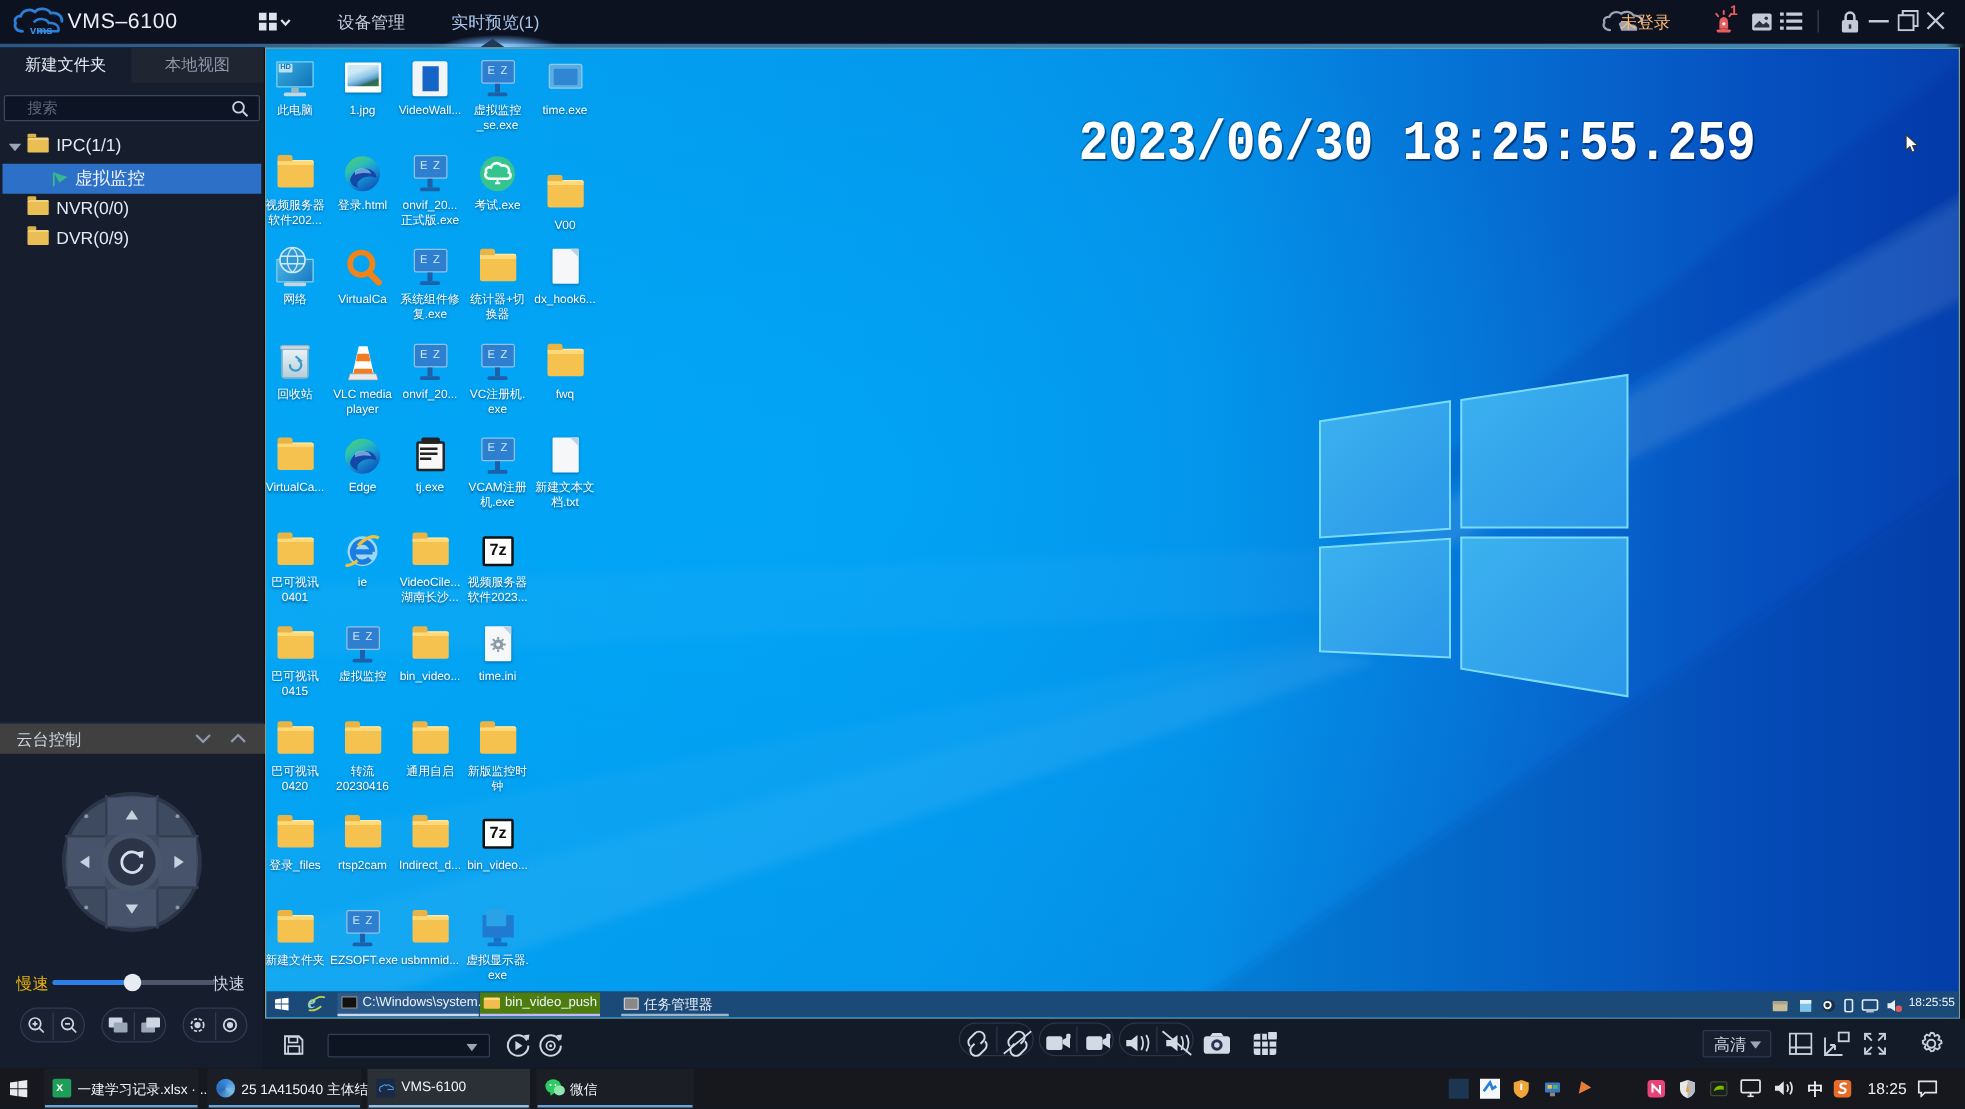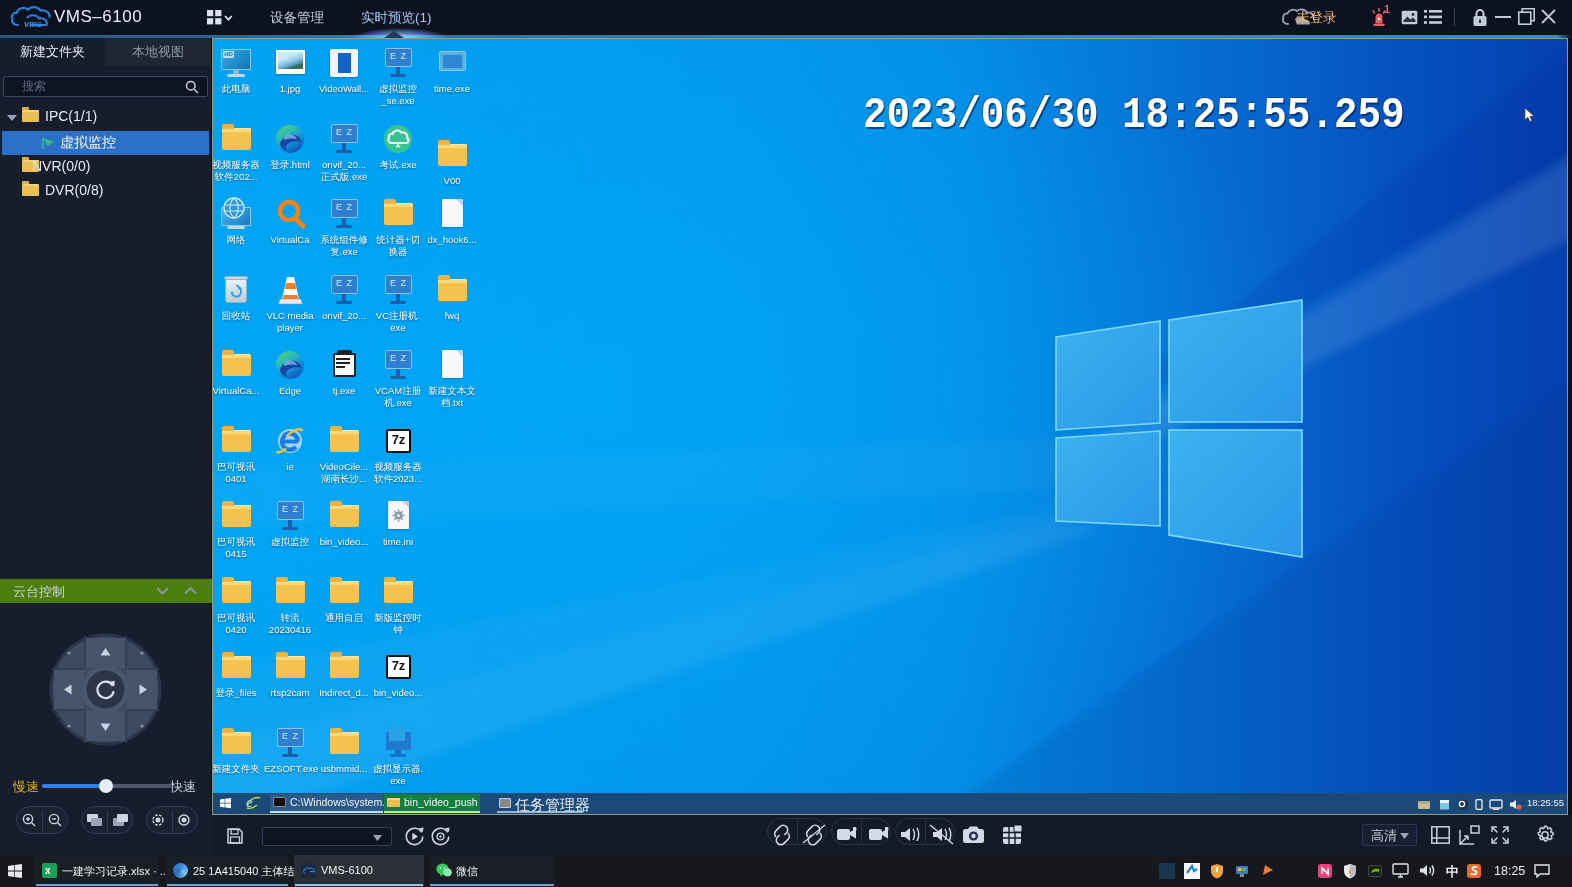--- a/index.html
+++ b/index.html
@@ -154,26 +154,26 @@
     <div class="fold" style="left:22px;top:72px"></div>
     <div class="abs" style="left:45px;top:70px;color:#e4eaf3;font-size:14px">IPC(1/1)</div>
     <div class="abs" style="left:2px;top:93px;width:207px;height:24px;background:#2d70c8">
       <svg class="abs" style="left:40px;top:6px" width="15" height="13" viewBox="0 0 15 13">
         <path d="M1 1 L12 4.5 L5.5 9 Z" fill="#35b98a"></path>
           <path d="M1 1 V12" stroke="#35b98a" stroke-width="1.6"></path>
       </svg>
       <div class="abs" style="left:58px;top:3px;color:#f0f4fa;font-size:14px">虚拟监控</div>
     </div>
     <div class="fold" style="left:22px;top:122px"></div>
-    <div class="abs" style="left:32px;top:120px;color:#e4eaf3;font-size:14px">NVR(0/0)</div>
+    <div class="abs" style="left:45px;top:120px;color:#e4eaf3;font-size:14px">NVR(0/0)</div>
     <div class="fold" style="left:22px;top:146px"></div>
-    <div class="abs" style="left:45px;top:144px;color:#e4eaf3;font-size:14px">DVR(0/8)</div>
+    <div class="abs" style="left:45px;top:144px;color:#e4eaf3;font-size:14px">DVR(0/9)</div>
 
     <div class="abs" style="left:0;top:540px;width:211px;height:1px;background:#242e40"></div>
-    <div class="abs" style="left:0;top:541px;width:235px;height:24px;background:#4d7c0f">
+    <div class="abs" style="left:0;top:541px;width:235px;height:24px;background:#404040">
       <div class="abs" style="left:13px;top:4px;color:#cdd5e2;font-size:13px">云台控制</div>
       <svg class="abs" style="left:156px;top:8px" width="13" height="8" viewBox="0 0 13 8">
           <path d="M1 1 L6.5 6.5 L12 1" fill="none" stroke="#8e99ab" stroke-width="1.8"></path>
         </svg>
       <svg class="abs" style="left:184px;top:8px" width="13" height="8" viewBox="0 0 13 8">
           <path d="M1 6.5 L6.5 1 L12 6.5" fill="none" stroke="#8e99ab" stroke-width="1.8"></path>
         </svg>
     </div>
 
     <svg class="abs" style="left:48px;top:594px" width="115" height="115" viewBox="0 0 115 115">
@@ -641,27 +641,27 @@
           <path d="M0 1.5 L4.7 0.8 V4.8 H0 Z M5.3 0.7 L11 0 V4.8 H5.3 Z M0 5.5 H4.7 V9.5 L0 8.8 Z M5.3 5.5 H11 V10.3 L5.3 9.6 Z" fill="#fff"></path>
         </svg>
       <div class="abs" style="left:33px;top:1px;width:15px;height:17px;color:#8fd0f2;font-size:15px;font-weight:bold;font-style:italic;font-family:'Liberation Serif',serif">e</div>
         <svg class="abs" style="left:32px;top:3px" width="17" height="14" viewBox="0 0 17 14">
           <path d="M15 2 C11 0.5 5 3 2 8 M2 12 c3 1 7 -0.5 10 -3" fill="none" stroke="#b8d84a" stroke-width="1.4"></path>
         </svg>
       <div class="abs" style="left:57px;top:1px;width:113px;height:19px;background:#2a598a;border-bottom:2px solid #c8d8e8">
         <div class="abs" style="left:3px;top:3px;width:13px;height:10px;background:#111;border:1px solid #888;border-radius:1px"></div>
         <div class="abs" style="left:20px;top:2px;color:#eef2f8;font-size:10.5px;white-space:nowrap">C:\Windows\system...</div>
       </div>
-      <div class="abs" style="left:171px;top:1px;width:96px;height:19px;background:#15803d;border-bottom:2px solid #bef264">
+      <div class="abs" style="left:171px;top:1px;width:96px;height:19px;background:#4d7c0f;border-bottom:2px solid #c4b5fd">
         <div class="abs" style="left:3px;top:4px;width:13px;height:9px;background:linear-gradient(#ffd978 0 2px,#f0bd4e 2px);border-radius:1px"></div>
         <div class="abs" style="left:20px;top:2px;color:#f2f6fa;font-size:10.5px;white-space:nowrap">bin_video_push</div>
       </div>
       <div class="abs" style="left:284px;top:1px;width:86px;height:19px;border-bottom:2px solid #9ab4cc">
         <div class="abs" style="left:2px;top:4px;width:12px;height:10px;background:#888;border-radius:1px;border:1px solid #ccc"></div>
-        <div class="abs" style="left:18px;top:2px;color:#e8eef6;font-size:15px;white-space:nowrap">任务管理器</div>
+        <div class="abs" style="left:18px;top:2px;color:#e8eef6;font-size:11px;white-space:nowrap">任务管理器</div>
       </div>
       <svg class="abs" style="left:1205px;top:6px" width="105" height="11" viewBox="0 0 105 11">
           <rect x="0" y="2" width="12" height="8" rx="1" fill="#c9bc9a"></rect>
           <rect x="0" y="2" width="12" height="2.5" fill="#b0a384"></rect>
           <rect x="22" y="1" width="9" height="9.5" fill="#7ec3ea"></rect>
           <rect x="22" y="1" width="9" height="3" fill="#e8f2fa"></rect>
           <circle cx="45" cy="5.5" r="5" fill="#1b2f4a"></circle>
           <circle cx="44" cy="5" r="2.6" fill="none" stroke="#fff" stroke-width="1.4"></circle>
           <rect x="58" y="0.5" width="6" height="10" rx="1.5" fill="none" stroke="#e8edf3" stroke-width="1.3"></rect>
           <rect x="72" y="1" width="12" height="8" rx="1" fill="none" stroke="#e8edf3" stroke-width="1.3"></rect>

